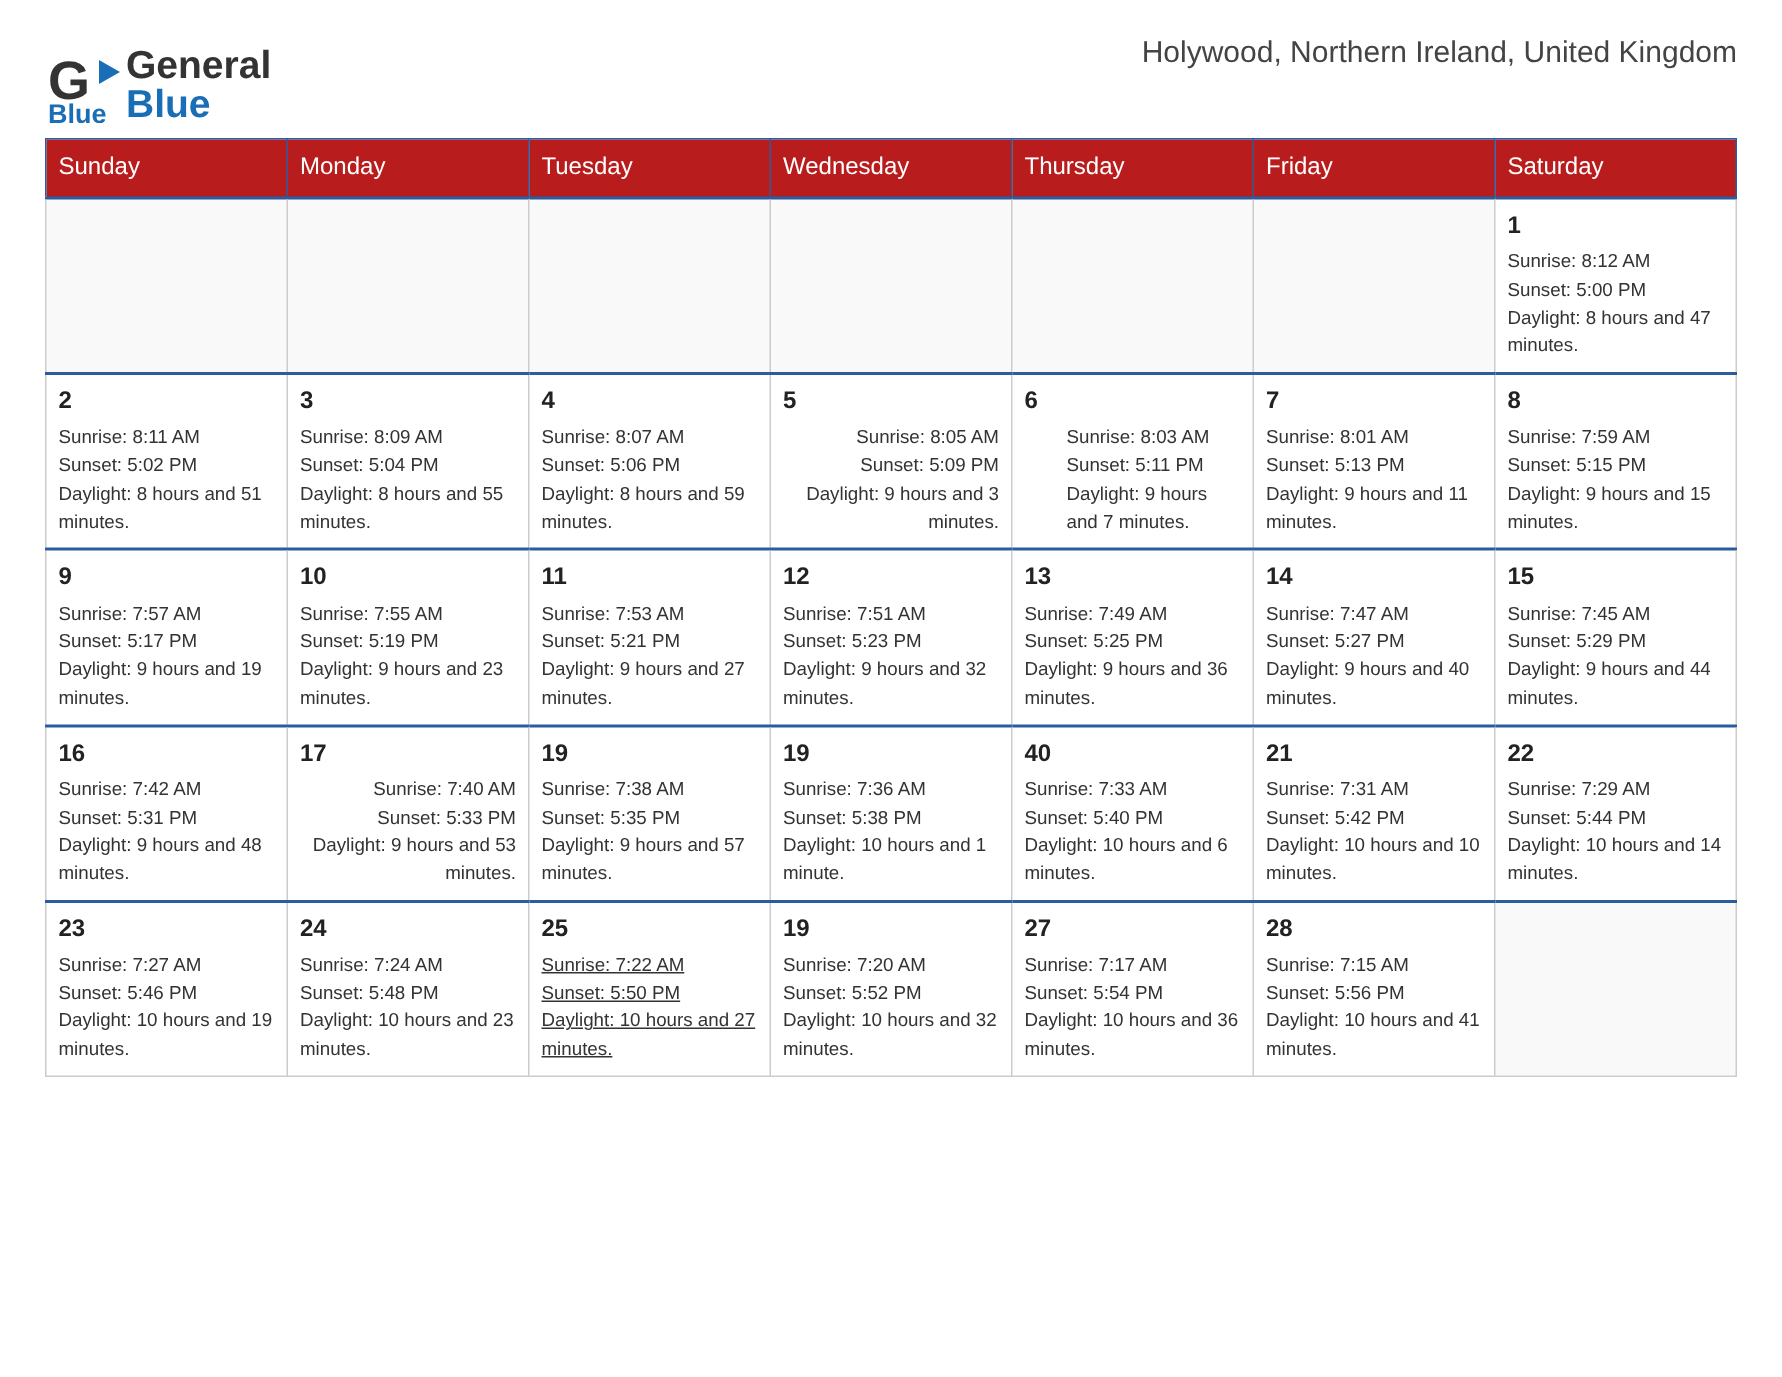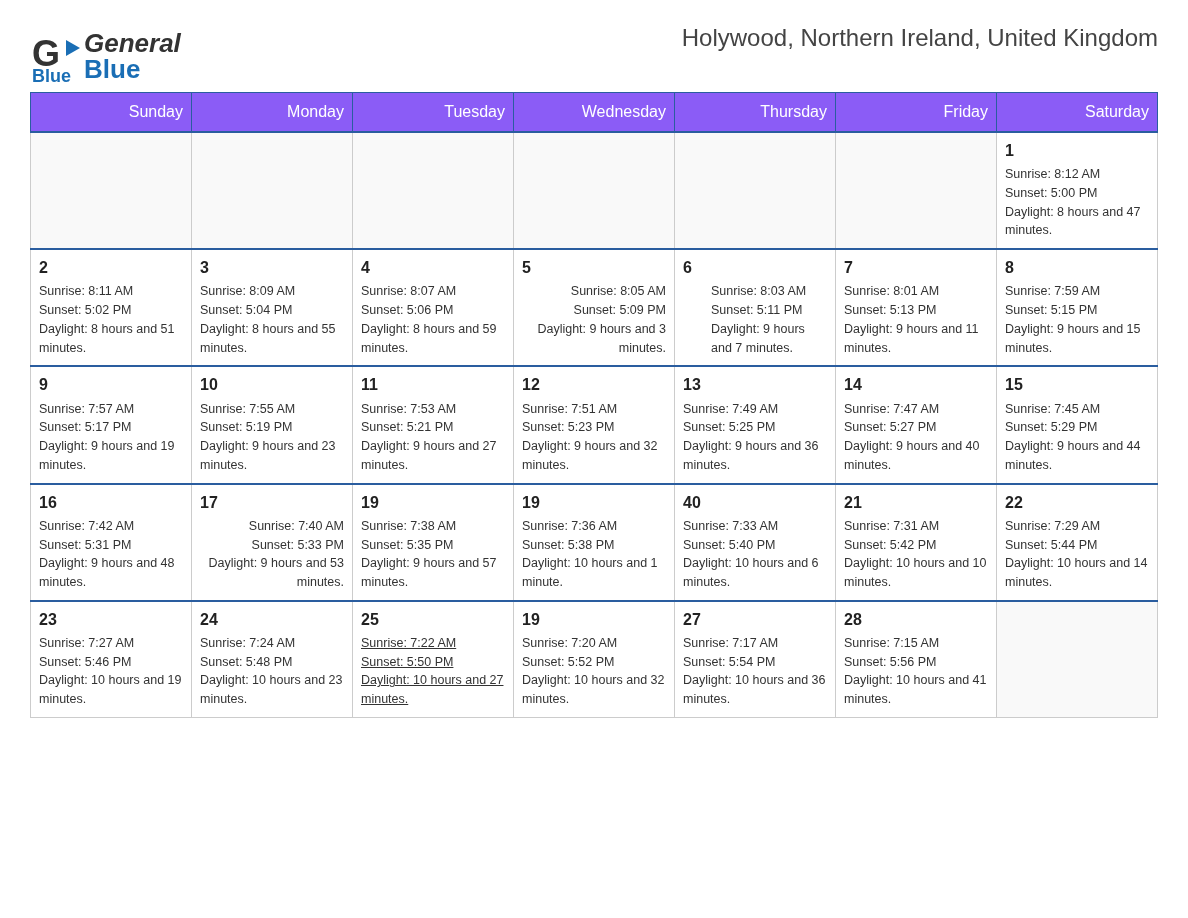--- a/index.html
+++ b/index.html
@@ -28,34 +28,34 @@
     .title-section {
       text-align: right;
     }
     .month-title {
       font-size: 52px;
       font-weight: normal;
       color: #222;
       line-height: 1.1;
     }
     .location {
-      font-size: 24px;
+      font-size: 20px;
       color: #444;
       margin-top: 4px;
     }
     .calendar {
       width: 100%;
       border-collapse: collapse;
       margin-top: 10px;
     }
     .calendar th {
-      background-color: #8b5cf6;
+      background-color: #b91c1c;
       color: white;
       padding: 10px 8px;
-      text-align: right;
+      text-align: left;
       font-size: 16px;
       font-weight: normal;
       border: 1px solid #2a5d9f;
     }
     .calendar td {
       vertical-align: top;
       padding: 6px 8px 8px 8px;
       border: 1px solid #ccc;
       width: 14.28%;
       height: 110px;
@@ -94,21 +94,21 @@
       <svg width="52" height="52" viewBox="0 0 52 52">
 
         <text x="2" y="36" font-family="Arial" font-weight="bold" font-size="36" fill="#333">G</text>
 
         <polygon points="36,10 50,18 36,26" fill="#1a6eb5"></polygon>
 
         <text x="2" y="52" font-family="Arial" font-weight="bold" font-size="18" fill="#1a6eb5">Blue</text>
       </svg>
     </div>
     <div style="margin-left:2px;">
-      <div style="font-size:26px; font-weight:bold; color:#333; line-height:1;font-style:italic;">General</div>
+      <div style="font-size:26px; font-weight:bold; color:#333; line-height:1;">General</div>
       <div style="font-size:26px; font-weight:bold; color:#1a6eb5; line-height:1;">Blue</div>
     </div>
   </div>
   <div class="title-section">
     <div class="location">Holywood, Northern Ireland, United Kingdom</div>
   </div>
 </div>
 
 <table class="calendar">
   <thead>

